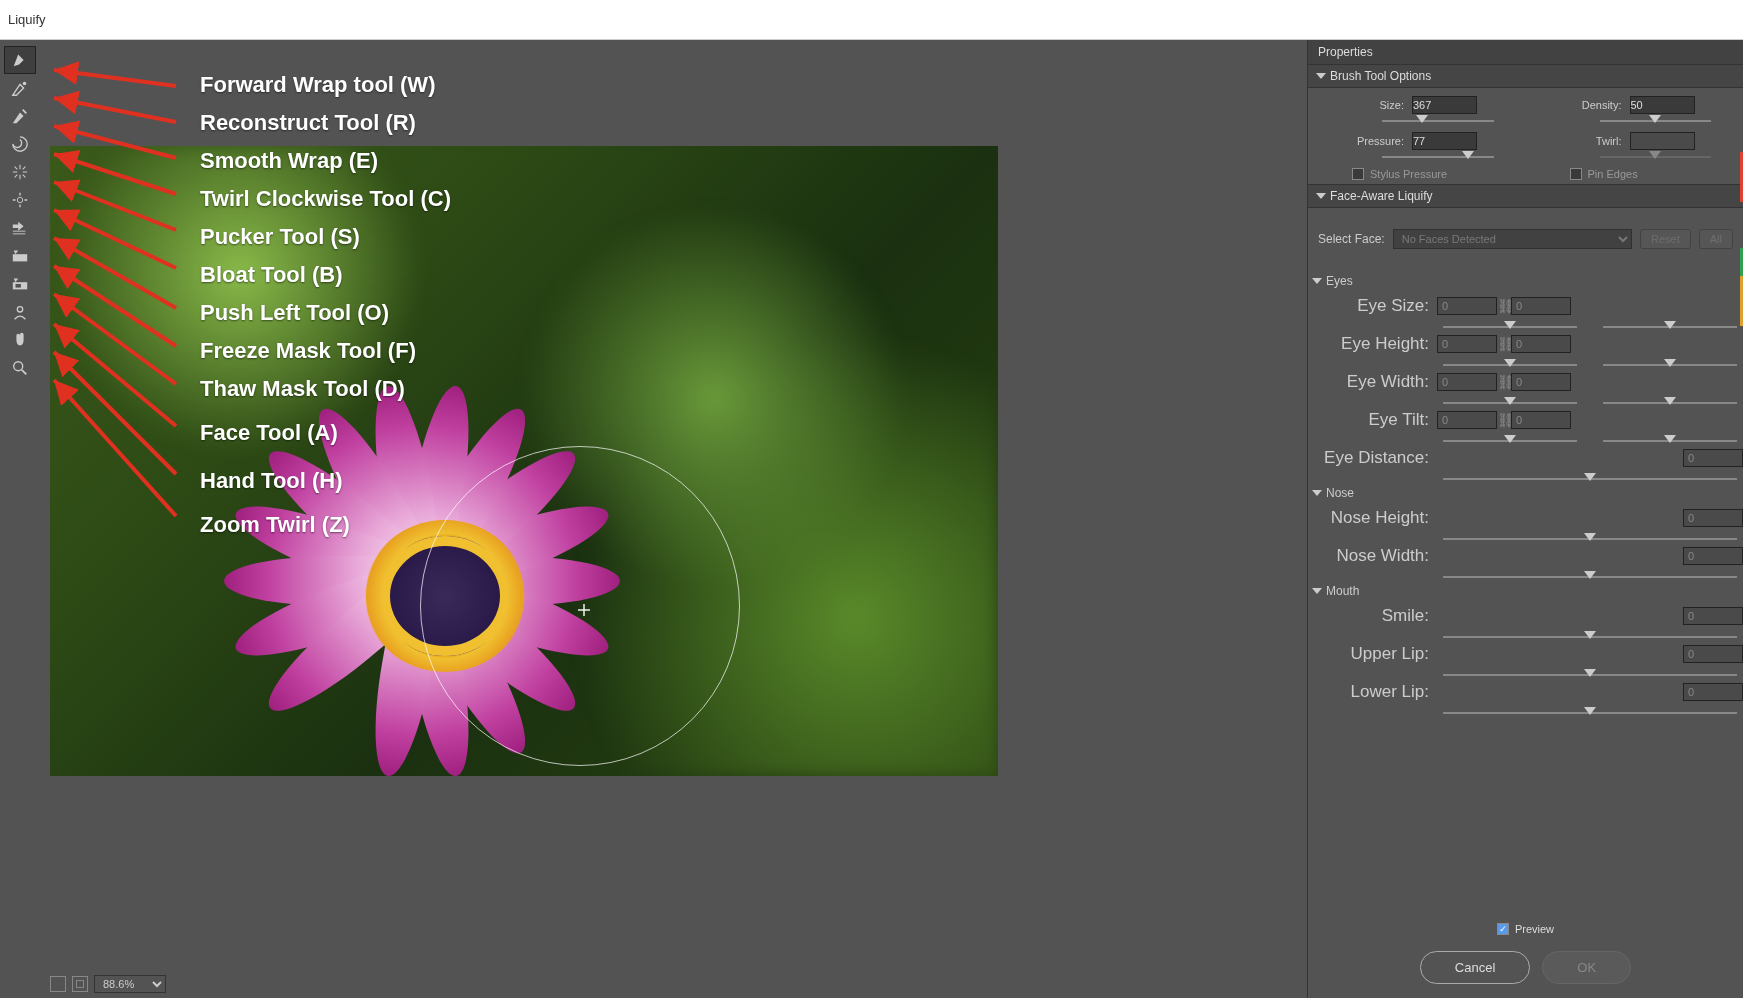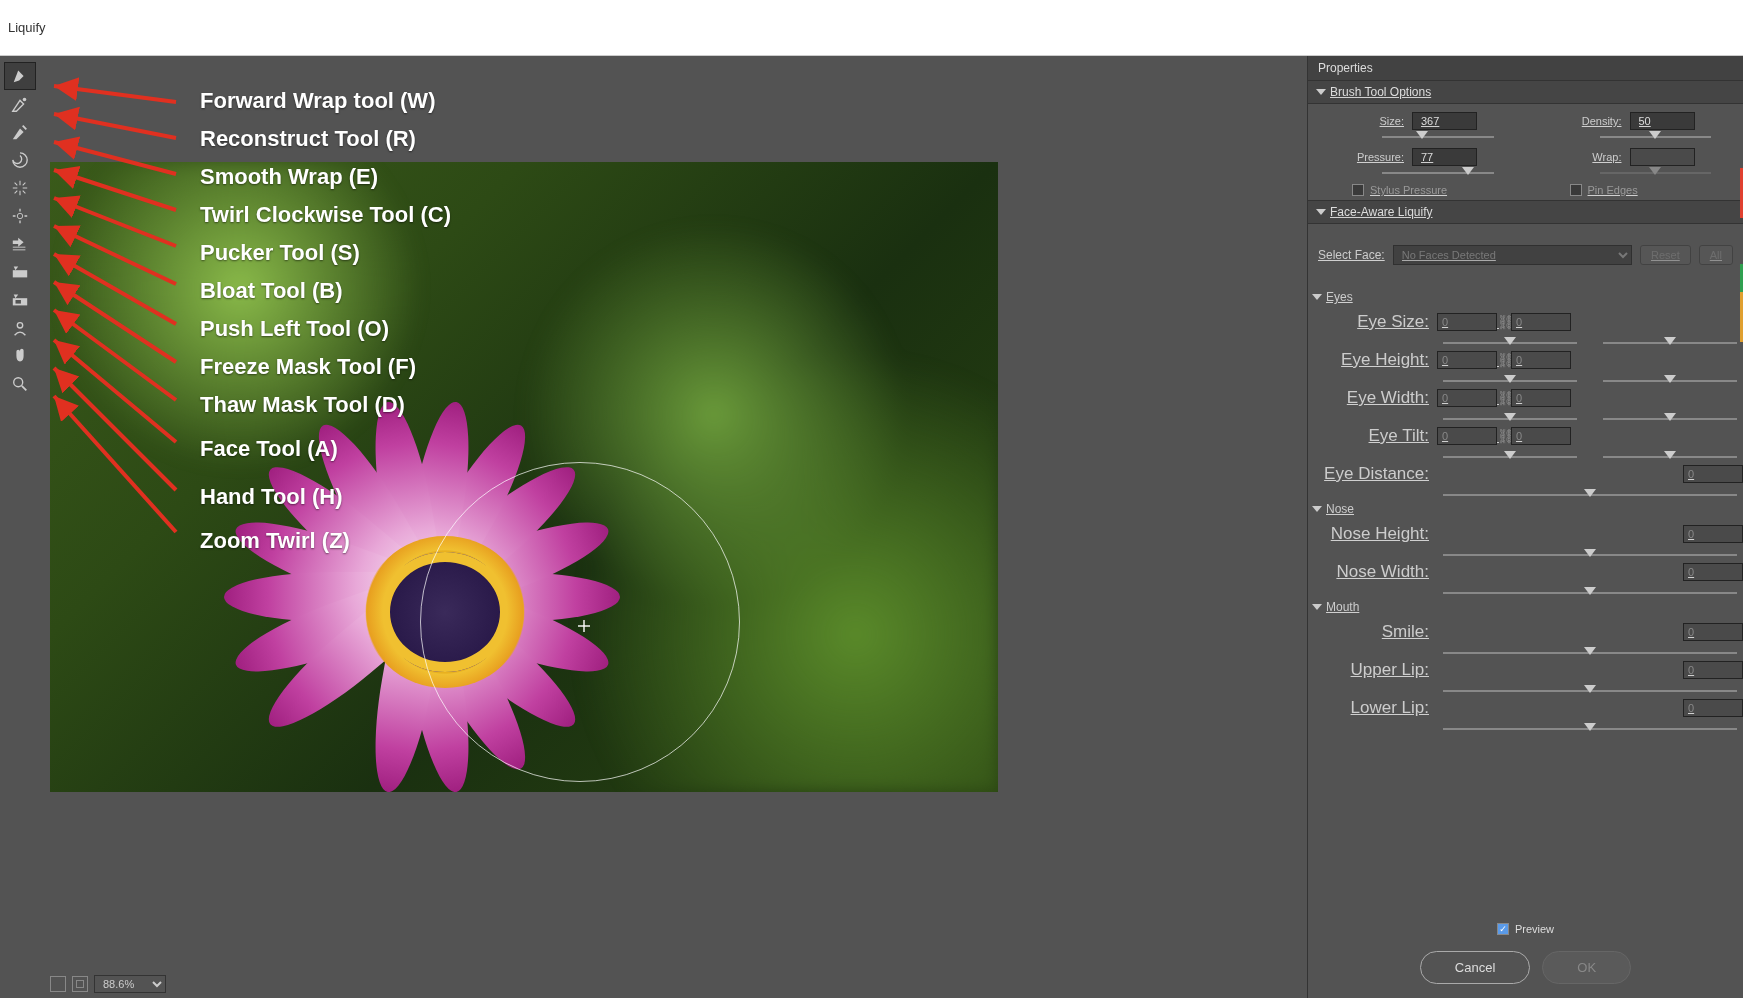--- a/index.html
+++ b/index.html
@@ -1,18 +1,18 @@
 <!DOCTYPE html>
 <html><head>
 <meta charset="utf-8">
 <style>
 * { margin: 0; padding: 0; box-sizing: border-box; font-family: "Segoe UI", Tahoma, sans-serif; }
 body { background: #535353; color: #d0d0d0; font-size: 12px; width: 1743px; height: 998px; overflow: hidden; }
 .dialog { background: #fff; height: 100%; display: flex; flex-direction: column; }
-.titlebar { background: #fff; color: #333; padding: 20px 8px; font-size: 13px; border-bottom: 1px solid #ccc; }
+.titlebar { background: #fff; color: #333; padding: 12px 8px; font-size: 13px; border-bottom: 1px solid #ccc; }
 .body { flex: 1; display: flex; background: #535353; }
 .toolbar { width: 40px; background: #535353; display: flex; flex-direction: column; padding-top: 6px; }
 .tool { width: 32px; height: 28px; margin: 0 auto 0; display: flex; align-items: center; justify-content: center; cursor: pointer; }
 .tool.selected { background: #3f3f3f; border: 1px solid #222; }
 .tool svg { width: 18px; height: 18px; }
 .canvas-area { flex: 1; position: relative; display: flex; flex-direction: column; }
 .canvas { flex: 1; position: relative; margin: 6px 24px 0 10px; background: #535353; }
 .image-box { position: absolute; left: 0; top: 100px; width: 948px; height: 630px; background: linear-gradient(135deg, #3a5a1a 0%, #2d4a15 30%, #1a3010 60%, #2a4512 100%); overflow: hidden; }
 .blur-bg { position:absolute; inset:0; background: radial-gradient(circle at 70% 40%, #6a9a3a 0%, transparent 25%), radial-gradient(circle at 20% 20%, #8aba4a 0%, transparent 20%), radial-gradient(circle at 85% 75%, #5a8a2a 0%, transparent 30%); filter: blur(8px); }
 .flower { position: absolute; left: 140px; top: 140px; width: 560px; height: 480px; }
@@ -25,29 +25,29 @@
 .brush-cross::before{left:3px; top:-2px; width:2px; height:12px;}
 .brush-cross::after{top:3px; left:-2px; height:2px; width:12px;}
 .legend { position: absolute; left: 110px; top: 20px; right:0; }
 .legend-item { position: relative; height: 38px; display:flex; align-items:center;}
 .legend-text { font-size: 22px; font-weight: 600; color: #fff; margin-left: 40px; text-shadow: 0 1px 2px rgba(0,0,0,0.5); }
 .bottom-bar { height: 28px; padding: 0 10px; display:flex; align-items:center; gap:6px; color:#ccc; }
 .bottom-bar .icon { width:16px; height:16px; border:1px solid #888; }
 .bottom-bar select { background:#535353; color:#ccc; border:1px solid #333; font-size:11px; padding:1px 14px 1px 4px;}
 .panel { width: 436px; background: #535353; border-left: 1px solid #333; display:flex; flex-direction:column; }
 .panel-header { background: #424242; padding: 5px 10px; font-size: 12px; color:#ddd; }
-.panel-scroll { flex:1; overflow-y:auto; padding-bottom:10px; position:relative;text-decoration:underline; }
+.panel-scroll { flex:1; overflow-y:auto; padding-bottom:10px; position:relative; }
 .panel-scroll::-webkit-scrollbar{width:10px;}
 .panel-scroll::-webkit-scrollbar-thumb{background:#6a6a6a;}
 .section-head { background:#454545; padding:4px 8px; color:#ddd; display:flex; align-items:center; gap:4px; cursor:pointer; border-top:1px solid #333; border-bottom:1px solid #333;}
 .triangle { width:0; height:0; border-left:5px solid transparent; border-right:5px solid transparent; border-top:6px solid #ccc;}
 .section-body { padding: 8px 14px 4px; }
 .row { display:flex; align-items:center; margin-bottom:6px; }
 .row label { flex:0 0 90px; text-align:right; color:#ccc; font-size:11px; padding-right:8px;}
-.num-input { width:65px; background:#3a3a3a; border:1px solid #222; color:#ddd; font-size:11px; padding:2px 8px; text-align:left; }
+.num-input { width:65px; background:#3a3a3a; border:1px solid #222; color:#ddd; font-size:11px; padding:2px 0; text-align:left; }
 .num-input:disabled { background:#4a4a4a; color:#888;}
 .slider-wrap { flex:1; margin:0 18px 0 8px; position:relative; }
 .slider-track { height:2px; background:#888; position:relative; margin-top:4px;}
 .slider-thumb { position:absolute; top:-5px; width:0; height:0; border-left:6px solid transparent; border-right:6px solid transparent; border-top:8px solid #ccc; transform:translateX(-50%);}
 .two-col { display:flex;gap:28px; }
 .two-col .col { flex:1; }
 .chk { display:flex; align-items:center; gap:6px; color:#999; font-size:11px;}
 .chk input { appearance:none; width:12px; height:12px; border:1px solid #888; background:#3a3a3a; }
 .chk input:checked { background:#5a9ae8; }
 .chk input:checked::after{content:"✓"; color:#fff; font-size:9px; display:block; text-align:center; line-height:10px;}
@@ -286,21 +286,21 @@
                 <input class="num-input" value="77" style="">
               </div>
               <div class="slider-wrap" style="margin-left:60px;">
                   <div class="slider-track">
                     <div class="slider-thumb" style="left:77%;"></div>
                   </div>
                 </div>
             </div>
             <div class="col">
               <div class="row">
-                <label>Wrap:</label>
+                <label>Twirl:</label>
                 <input class="num-input" disabled="" value="" style="">
               </div>
               <div class="slider-wrap" style="margin-left:60px;">
                   <div class="slider-track" style="background:#666;">
                     <div class="slider-thumb" style="left:50%; border-top-color:#888;"></div>
                   </div>
                 </div>
             </div>
           </div>
           <div class="two-col" style="margin-top:10px;">

